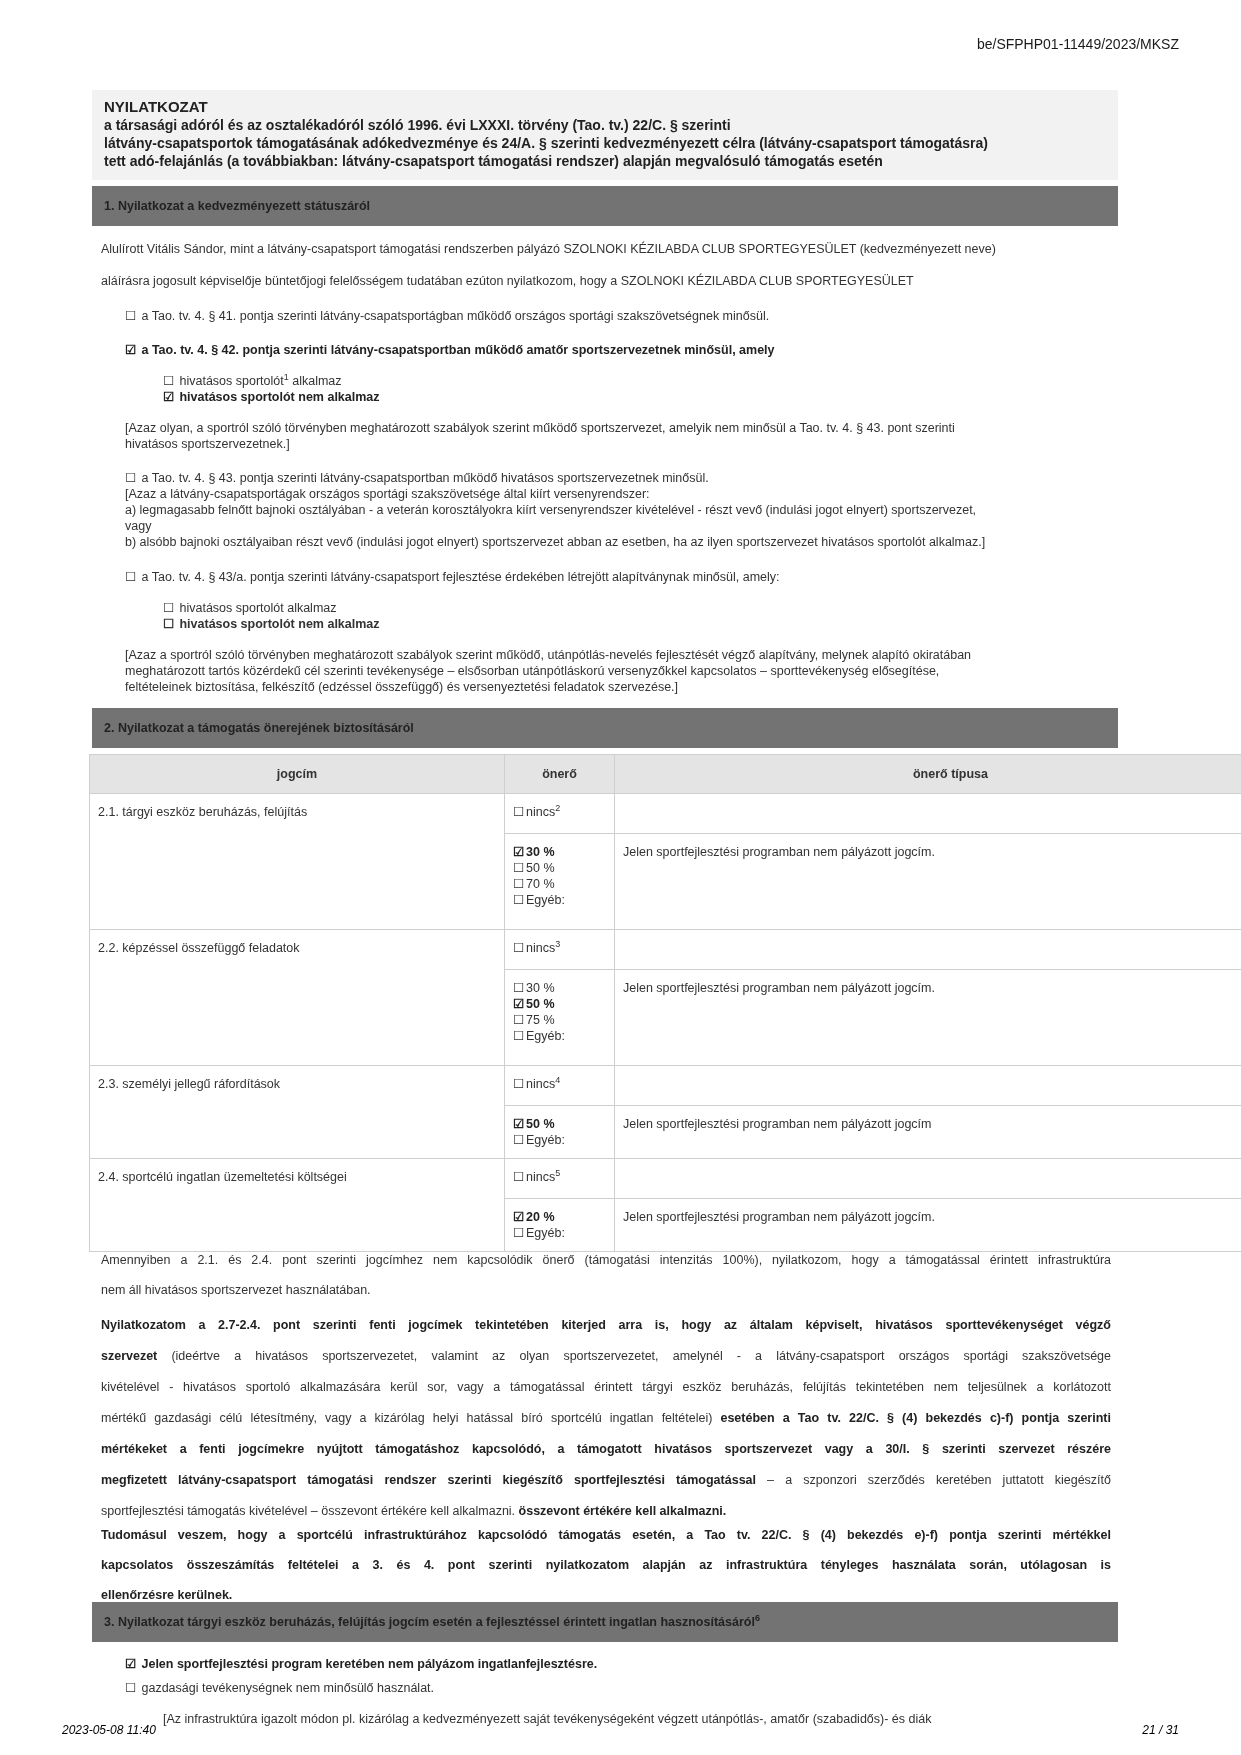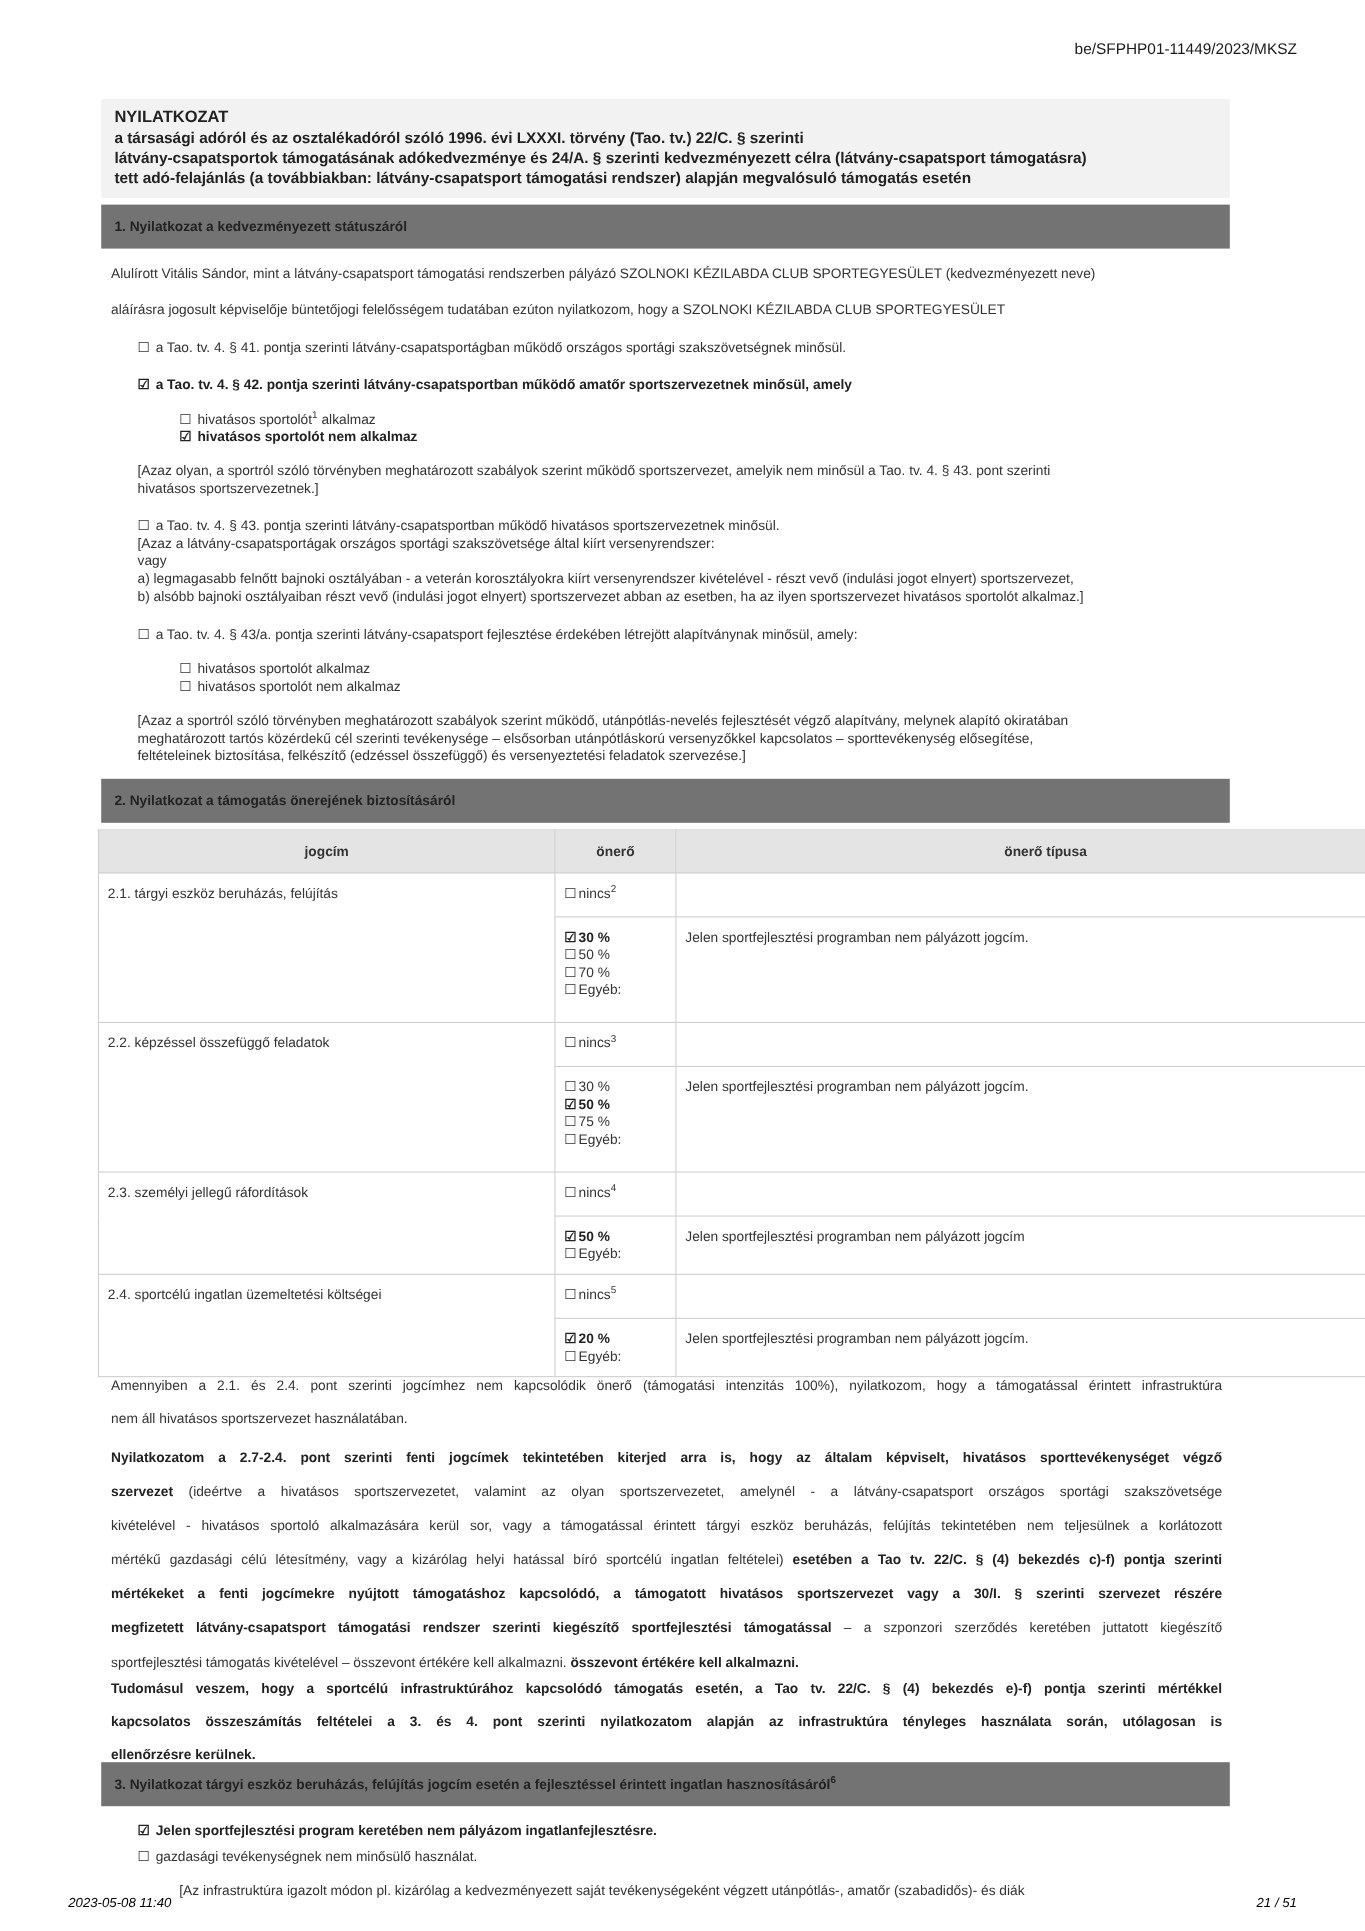--- a/index.html
+++ b/index.html
@@ -73,34 +73,34 @@
   <div>[Azaz olyan, a sportról szóló törvényben meghatározott szabályok szerint működő sportszervezet, amelyik nem minősül a Tao. tv. 4. § 43. pont szerinti</div>
   <div>hivatásos sportszervezetnek.]</div>
 </div>
 
 <div class="p" style="left:125px; top:470px;">
   <span class="cb">☐</span>
   <span>a Tao. tv. 4. § 43. pontja szerinti látvány-csapatsportban működő hivatásos sportszervezetnek minősül.</span>
 </div>
 <div class="p" style="left:125px; top:486px;">
   <div>[Azaz a látvány-csapatsportágak országos sportági szakszövetsége által kiírt versenyrendszer:</div>
+  <div>a) legmagasabb felnőtt bajnoki osztályában - a veterán korosztályokra kiírt versenyrendszer kivételével - részt vevő (indulási jogot elnyert) sportszervezet,</div>
   <div>vagy</div>
-  <div>a) legmagasabb felnőtt bajnoki osztályában - a veterán korosztályokra kiírt versenyrendszer kivételével - részt vevő (indulási jogot elnyert) sportszervezet,</div>
   <div>b) alsóbb bajnoki osztályaiban részt vevő (indulási jogot elnyert) sportszervezet abban az esetben, ha az ilyen sportszervezet hivatásos sportolót alkalmaz.]</div>
 </div>
 
 <div class="p" style="left:125px; top:569px;">
   <span class="cb">☐</span>
   <span>a Tao. tv. 4. § 43/a. pontja szerinti látvány-csapatsport fejlesztése érdekében létrejött alapítványnak minősül, amely:</span>
 </div>
 <div class="p" style="left:163px; top:600px;">
   <span class="cb">☐</span>
   <span>hivatásos sportolót alkalmaz</span>
 </div>
-<div class="p" style="left:163px; top:616px;">
+<div class="p" style="left:163px; top:616px;font-weight:bold;">
   <span class="cb">☐</span>
   <span>hivatásos sportolót nem alkalmaz</span>
 </div>
 <div class="p" style="left:125px; top:647px;">
   <div>[Azaz a sportról szóló törvényben meghatározott szabályok szerint működő, utánpótlás-nevelés fejlesztését végző alapítvány, melynek alapító okiratában</div>
   <div>meghatározott tartós közérdekű cél szerinti tevékenysége – elsősorban utánpótláskorú versenyzőkkel kapcsolatos – sporttevékenység elősegítése,</div>
   <div>feltételeinek biztosítása, felkészítő (edzéssel összefüggő) és versenyeztetési feladatok szervezése.]</div>
 </div>
 
 <div class="sec-band" style="top:708px;">2. Nyilatkozat a támogatás önerejének biztosításáról</div>
@@ -205,13 +205,13 @@
   <span class="cb">☑</span>
   <span>Jelen sportfejlesztési program keretében nem pályázom ingatlanfejlesztésre.</span>
 </div>
 <div class="p" style="left:125px; top:1680px;">
   <span class="cb">☐</span>
   <span>gazdasági tevékenységnek nem minősülő használat.</span>
 </div>
 <div class="p" style="left:163px; top:1711px;">[Az infrastruktúra igazolt módon pl. kizárólag a kedvezményezett saját tevékenységeként végzett utánpótlás-, amatőr (szabadidős)- és diák</div>
 
 <div class="foot" style="left:62px;">2023-05-08 11:40</div>
-<div class="foot" style="right:62px;">21 / 51</div>
+<div class="foot" style="right:62px;">21 / 31</div>
 
 </body></html>

